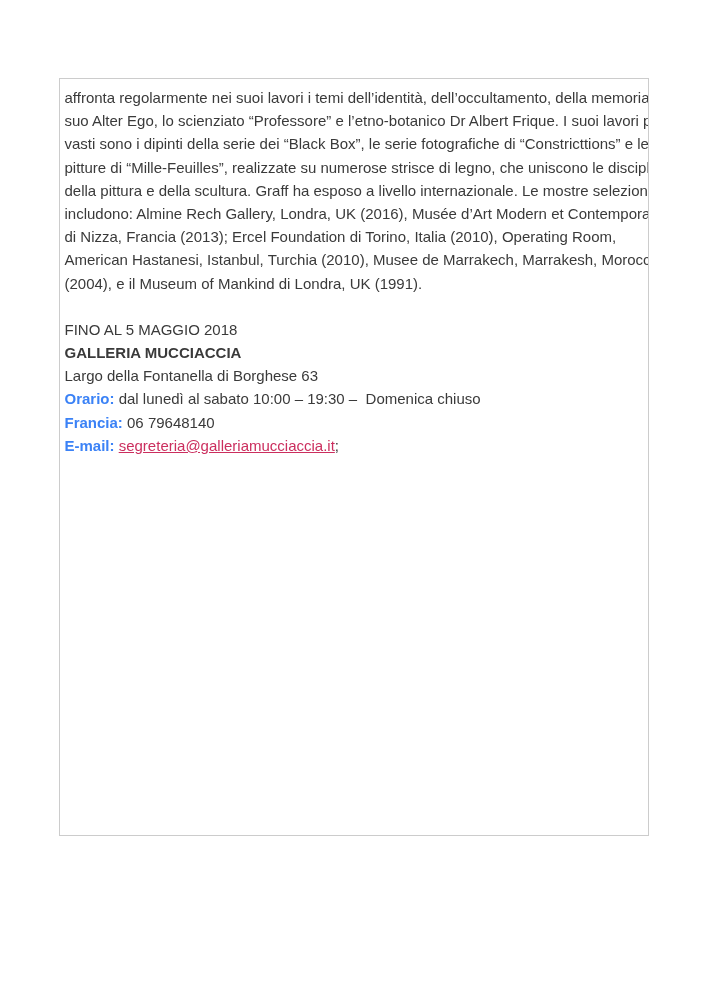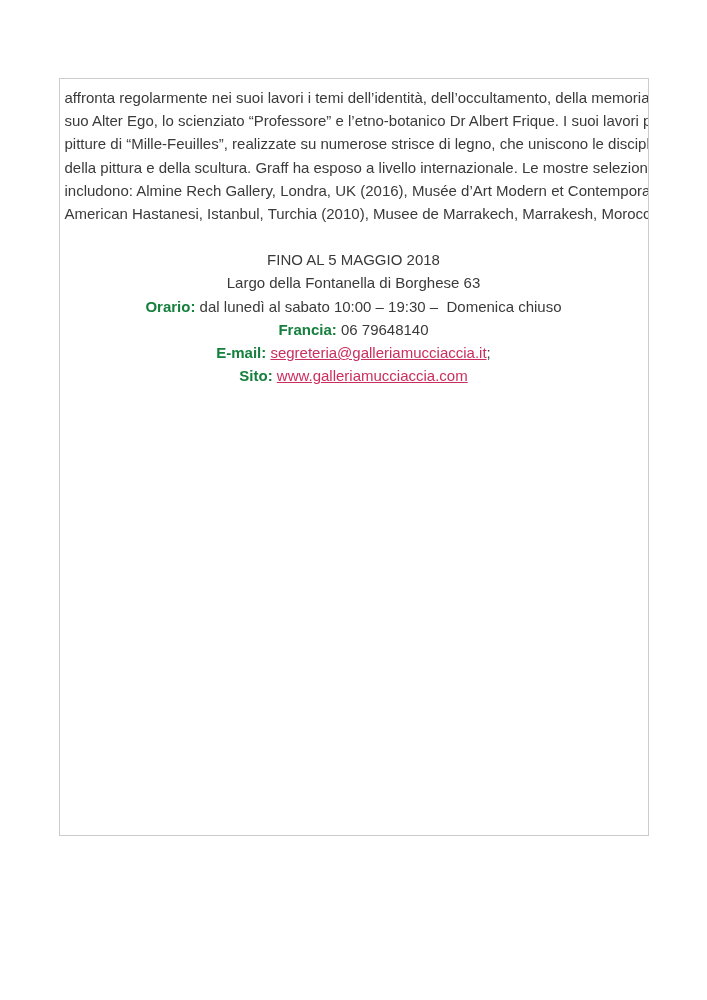--- a/index.html
+++ b/index.html
@@ -24,58 +24,60 @@
     padding: 7px 5px;
     overflow: hidden;
   }
   .bio {
     margin: 0 0 23px 0;
     padding: 0;
   }
   .info {
     margin: 0;
     padding: 0;
-    text-align: center;
   }
   .line {
     display: block;
     white-space: nowrap;
     font-size: 15px;
     line-height: 23.2px;
     color: #3a3a3a;
   }
   .bold {
     font-weight: 700;
   }
   strong.lbl {
     font-weight: 700;
-    color: #15803d;
+    color: #3b82f6;
   }
   a.pink-link {
     color: #cb2e5e;
     text-decoration: underline;
     cursor: pointer;
   }
 </style>
 </head>
 <body>
 
 <div class="content-box">
 
   <p class="bio">
     <span class="line">affronta regolarmente nei suoi lavori i temi dell’identità, dell’occultamento, della memoria e</span>
     <span class="line">suo Alter Ego, lo scienziato “Professore” e l’etno-botanico Dr Albert Frique. I suoi lavori più</span>
+    <span class="line">vasti sono i dipinti della serie dei “Black Box”, le serie fotografiche di “Constricttions” e le</span>
     <span class="line">pitture di “Mille-Feuilles”, realizzate su numerose strisce di legno, che uniscono le discipline</span>
     <span class="line">della pittura e della scultura. Graff ha esposo a livello internazionale. Le mostre selezionate</span>
     <span class="line">includono: Almine Rech Gallery, Londra, UK (2016), Musée d’Art Modern et Contemporain</span>
+    <span class="line">di Nizza, Francia (2013); Ercel Foundation di Torino, Italia (2010), Operating Room,</span>
     <span class="line">American Hastanesi, Istanbul, Turchia (2010), Musee de Marrakech, Marrakesh, Morocco</span>
+    <span class="line">(2004), e il Museum of Mankind di Londra, UK (1991).</span>
   </p>
 
   <p class="info">
     <span class="line">FINO AL 5 MAGGIO 2018</span>
+    <span class="line bold">GALLERIA MUCCIACCIA</span>
     <span class="line">Largo della Fontanella di Borghese 63</span>
     <span class="line"><strong class="lbl">Orario:</strong><span> dal lunedì al sabato 10:00 – 19:30 –&nbsp; Domenica chiuso</span></span>
     <span class="line"><strong class="lbl">Francia:</strong><span> 06 79648140</span></span>
     <span class="line"><strong class="lbl">E-mail:</strong><span> </span><a class="pink-link" href="#">segreteria@galleriamucciaccia.it</a><span>;</span></span>
-    <span class="line"><strong class="lbl">Sito:</strong><span> </span><a class="pink-link" href="#">www.galleriamucciaccia.com</a></span>
   </p>
 
 </div>
 
 </body></html>

